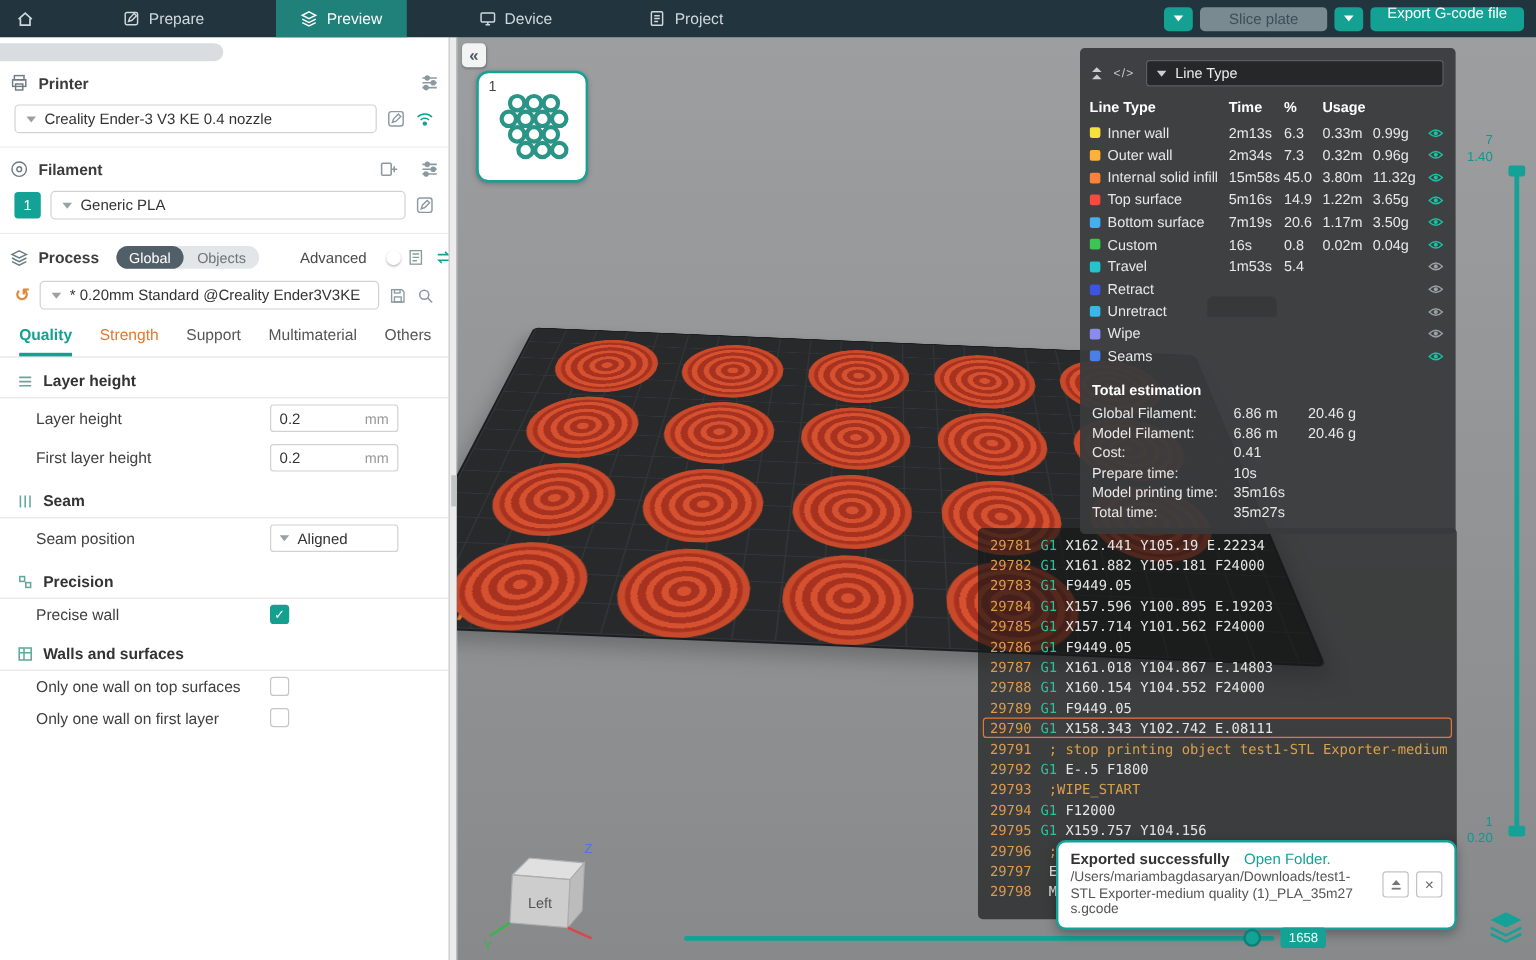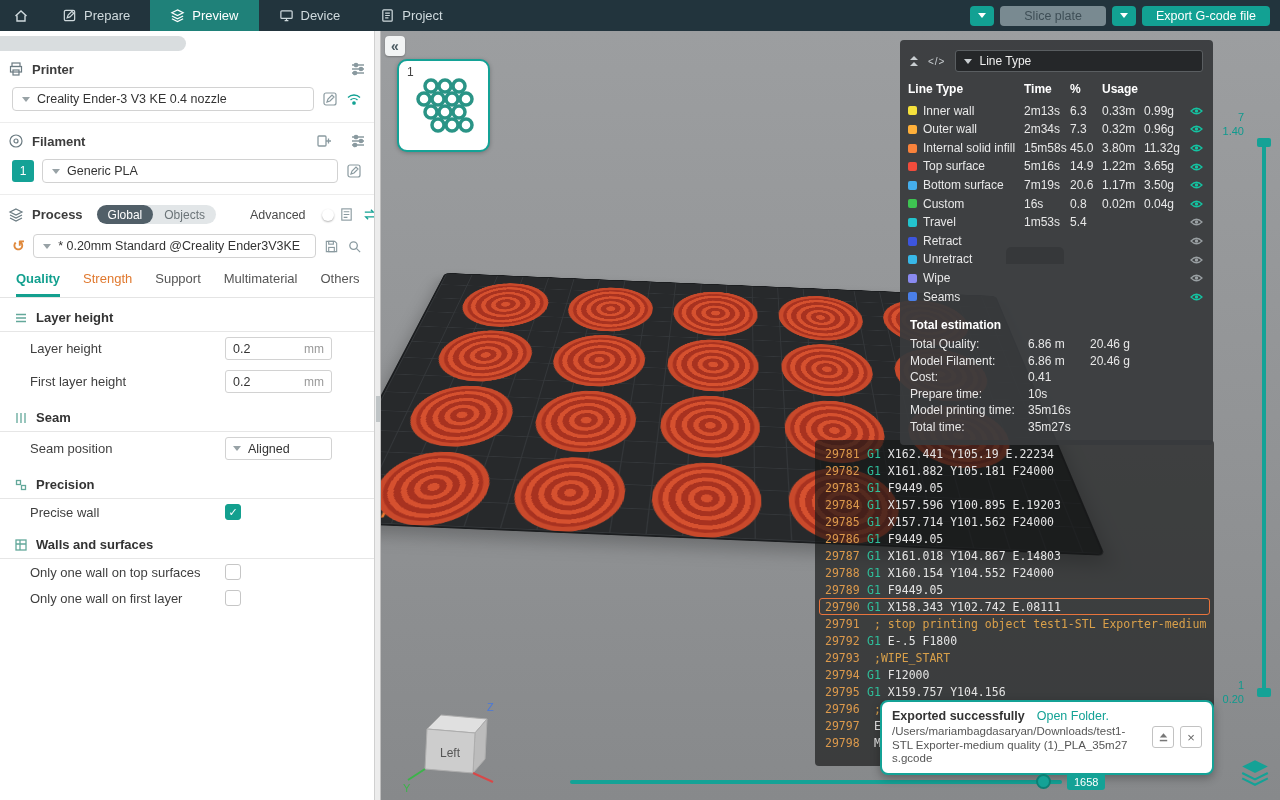--- a/index.html
+++ b/index.html
@@ -1,32 +1,32 @@
 <!DOCTYPE html>
 <html><head>
 <meta charset="utf-8">
 <style>
   * { margin:0; padding:0; box-sizing:border-box; }
   html,body { width:1280px; height:800px; overflow:hidden; background:#8f8f8f;
               font-family:"Liberation Sans",sans-serif; }
 
   
   .topbar { position:absolute; left:0; top:0; width:1280px; height:31px; background:#22343d;
-            display:flex; align-items:stretch; z-index:50; }
+            display:flex; align-items:stretch; z-index:50;gap:40px; }
   .tb-home { width:42px; display:flex; align-items:center; justify-content:center; }
   .tb-tab { display:flex; align-items:center; gap:7px; padding:0 20px; color:#cfd9dd; font-size:13px; }
   .tb-tab.active { background:#1f8179; color:#fff; }
   .tb-spacer { flex:1; }
   .tb-actions { display:flex; align-items:center; gap:6px; padding-right:10px; }
   .tb-caret-btn { width:24px; height:20px; background:#12a193; border-radius:4px;
                   display:flex; align-items:center; justify-content:center; }
   .btn-slice { height:20px; padding:0 24px; background:#90a0a7; opacity:.8; color:#47565d;
                border-radius:4px; font-size:12.5px; display:flex; align-items:center; }
   .btn-export { height:20px; padding:8px 14px; background:#12a193; color:#fff; border-radius:4px;
-                font-size:12.5px; display:flex; align-items:center; }
+                font-size:12.5px; display:flex; align-items:flex-end; }
   .tri { width:0; height:0; border-left:4px solid transparent; border-right:4px solid transparent;
          border-top:5px solid #fff; }
   .tri.gray { border-top-color:#98a2a6; }
 
   
   .sidebar { position:absolute; left:0; top:31px; width:374px; bottom:0; background:#fff;
              font-size:13px; color:#333; z-index:40; }
   .side-strip { width:186px; height:15px; background:#d9dddf; border-radius:0 8px 8px 0; margin-top:5px; }
   .section { border-top:1px solid #ededed; }
   .section.first { border-top:none; }
@@ -737,21 +737,21 @@
               <circle cx="6.5" cy="5" r="1.7" fill="currentColor"></circle>
             </svg>
           </span>
         </div>
       </div>
     <div class="totals">
       <div class="totals-title">Total estimation</div>
       <div>
 
           <div class="tot-row">
-            <span>Total Quality:</span>
+            <span>Global Filament:</span>
             <span>6.86 m</span>
             <span>20.46 g</span>
           </div>
 
           <div class="tot-row">
             <span>Model Filament:</span>
             <span>6.86 m</span>
             <span>20.46 g</span>
           </div>
 

